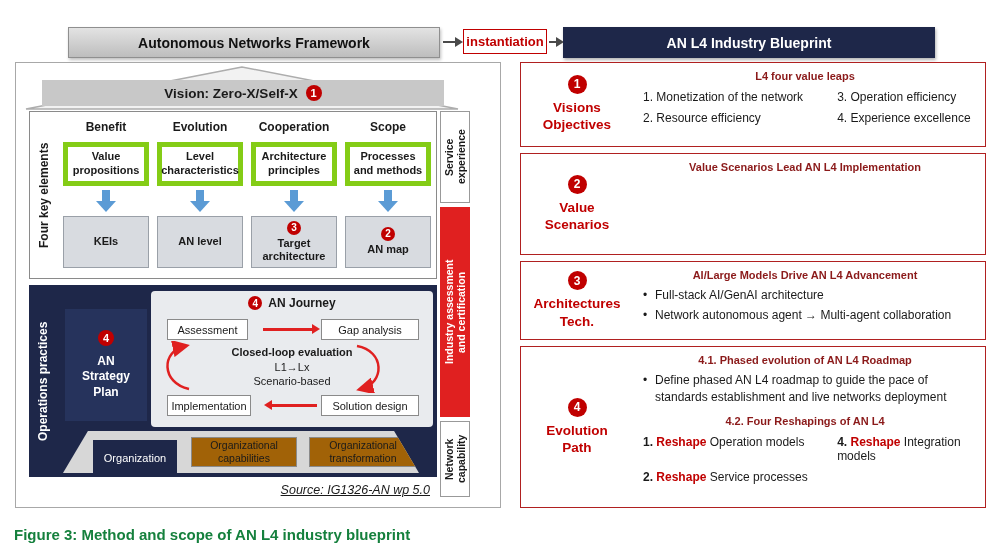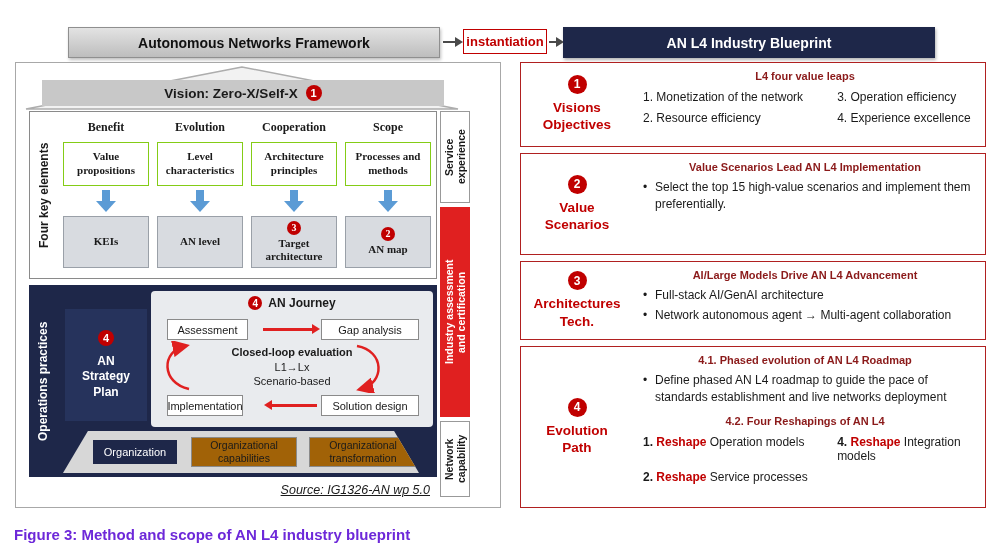--- a/index.html
+++ b/index.html
@@ -36,25 +36,25 @@
   .roof { position:absolute; left:8px; top:3px; z-index:1; }
   .vision-banner { position:absolute; left:26px; top:17px; width:402px; height:26px; z-index:2;
                    background:#c8c8c8; display:flex; align-items:center; justify-content:center;
                    gap:8px; font-weight:bold; font-size:13.5px; }
   .v-label { position:absolute; writing-mode:vertical-rl; transform:rotate(180deg);
              display:flex; align-items:center; justify-content:center; text-align:center;
              font-weight:bold; line-height:1.15; }
   .fke-box { position:absolute; left:13px; top:48px; width:408px; height:168px;
              border:1px solid #8a8a8a; background:#fff; }
   .fke-label { left:2px; top:0; width:26px; height:100%; font-size:12px; color:#1a1a1a; }
-  .fke-col { position:absolute; top:0; width:92px; height:100%;font-family:Liberation Serif, serif; }
+  .fke-col { position:absolute; top:0; width:92px; height:100%; }
   .fke-col.c0{left:30px}.fke-col.c1{left:124px}.fke-col.c2{left:218px}.fke-col.c3{left:312px}
   .col-header { position:absolute; top:8px; width:100%; text-align:center; font-weight:bold; font-size:12px; }
   .el-box { position:absolute; top:30px; left:3px; right:3px; height:44px; background:#fff;
-            border:1px solid #84cc16; display:flex; align-items:center; justify-content:center;
+            border:5px solid #84cc16; display:flex; align-items:center; justify-content:center;
             text-align:center; font-size:11px; font-weight:bold; line-height:1.25; padding:2px; }
   .down-arrow { position:absolute; top:78px; left:50%; margin-left:-10px; width:20px; height:22px; }
   .down-arrow::before { content:""; position:absolute; left:6px; top:0; width:8px; height:11px; background:#5b9bd5; }
   .down-arrow::after { content:""; position:absolute; left:0; top:11px;
             border-top:11px solid #5b9bd5; border-left:10px solid transparent; border-right:10px solid transparent; }
   .res-box { position:absolute; top:104px; left:3px; right:3px; height:52px; background:#d8dbe0;
              border:1px solid #9aa0a8; display:flex; flex-direction:column; align-items:center;
              justify-content:center; gap:2px; text-align:center; font-size:11px; font-weight:bold;
              line-height:1.2; padding:2px; }
 
@@ -70,40 +70,40 @@
   .strategy-label { color:#fff; font-weight:bold; font-size:12px; text-align:center; line-height:1.3; width:62px; }
 
   .journey { position:absolute; left:122px; top:6px; width:282px; height:136px;
              background:#e9ebee; border-radius:4px; }
   .journey-title { position:absolute; top:5px; width:100%; display:flex; align-items:center;
                    justify-content:center; gap:6px; font-weight:bold; font-size:12px; }
   .j-box { position:absolute; height:21px; background:#fff; border:1px solid #8a8a8a;
            display:flex; align-items:center; justify-content:center; font-size:11px; }
   .j-assessment { left:16px;  top:28px;  width:81px; }
   .j-gap        { left:170px; top:28px;  width:98px; }
-  .j-impl       { left:16px;  top:104px; width:76px;text-align:right; }
+  .j-impl       { left:16px;  top:104px; width:84px;text-align:right; }
   .j-solution   { left:170px; top:104px; width:98px; }
   .j-center { position:absolute; width:100%; text-align:center; font-size:11px; }
   .j-closed   { top:55px; font-weight:bold; }
   .j-levels   { top:70px; }
   .j-scenario { top:84px; }
   .arrow-right, .arrow-left { position:absolute; height:2.5px; background:#e02020; }
   .arrow-right::after { content:""; position:absolute; right:-7px; top:-4.5px;
       border-left:8px solid #e02020; border-top:5.5px solid transparent; border-bottom:5.5px solid transparent; }
   .arrow-left::before { content:""; position:absolute; left:-7px; top:-4.5px;
       border-right:8px solid #e02020; border-top:5.5px solid transparent; border-bottom:5.5px solid transparent; }
   .ar1 { left:112px; top:37px;  width:50px; }
   .al1 { left:120px; top:113px; width:46px; }
   .curve { position:absolute; top:50px; }
   .curve-l { left:8px; }
   .curve-r { left:202px; }
 
   .trapezoid { position:absolute; left:34px; top:146px; width:356px; height:42px; background:#d7d7d7;
                clip-path:polygon(7% 0, 93% 0, 100% 100%, 0 100%); }
-  .org-navy { position:absolute; left:30px; top:9px; width:84px; height:24px; background:#1e2749;
+  .org-navy { position:absolute; left:30px; top:9px; width:84px; height:36px; background:#1e2749;
               color:#fff; font-size:11px; display:flex; align-items:center; justify-content:center; }
   .org-white { position:absolute; top:6px; height:30px; background:#a16207; border:1px solid #8a8a8a;
                font-size:10.5px; display:flex; align-items:center; justify-content:center;
                text-align:center; line-height:1.2; }
   .org-w1 { left:128px; width:106px; }
   .org-w2 { left:246px; width:108px; }
 
   .source { position:absolute; right:70px; top:420px; font-style:italic; font-size:12.5px;text-decoration:underline; }
 
   
@@ -120,21 +120,21 @@
   .rp-title { text-align:center; font-weight:bold; font-size:11px; color:#8b1a1a; margin-bottom:6px; }
   .num-grid { display:grid; grid-template-columns:1.35fr 1fr; grid-auto-flow:column;
               grid-template-rows:repeat(2,auto); row-gap:7px; column-gap:8px;
               font-size:12px; padding:2px 0 0 8px; }
   .bullets { font-size:12px; line-height:1.4; padding-left:8px; }
   .bullet { position:relative; padding-left:12px; margin-top:3px; }
   .bullet::before { content:"\2022"; position:absolute; left:0; top:0; }
   .rs-num { font-weight:bold; }
   .rs-key { color:#c00000; font-weight:bold; }
 
-  .caption { position:absolute; left:14px; top:526px; font-weight:bold; font-size:15px; color:#6d28d9; }
+  .caption { position:absolute; left:14px; top:526px; font-weight:bold; font-size:15px; color:#15803d; }
 </style>
 </head>
 <body>
 
 <div class="stage">
 
   <div class="banner gray">
     <span>Autonomous Networks Framework</span>
   </div>
   <div class="flow-arrow a1"></div>
@@ -271,21 +271,20 @@
     </section>
 
     <section class="rp-sec s1">
       <div class="rp-left">
         <span class="badge lg">2</span>
         <div class="rp-label">Value Scenarios</div>
       </div>
       <div class="rp-body">
         <div class="rp-title">Value Scenarios Lead AN L4 Implementation</div>
         <div class="bullets">
-          <div class="bullet">Select the top 15 high-value scenarios and implement them preferentially.</div>
         </div>
       </div>
     </section>
 
     <section class="rp-sec s2">
       <div class="rp-left">
         <span class="badge lg">3</span>
         <div class="rp-label">Architectures Tech.</div>
       </div>
       <div class="rp-body">

